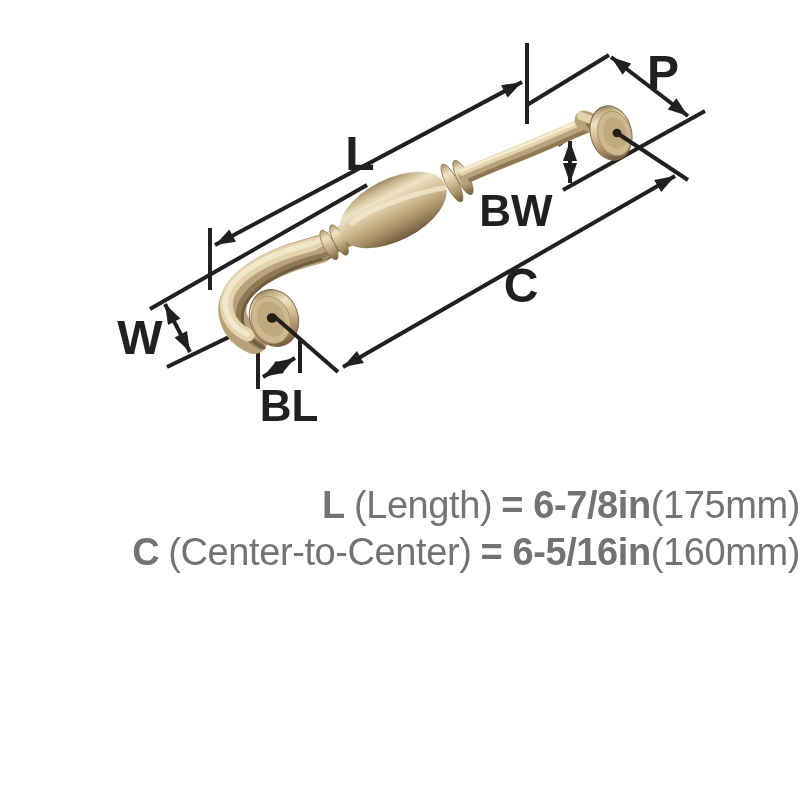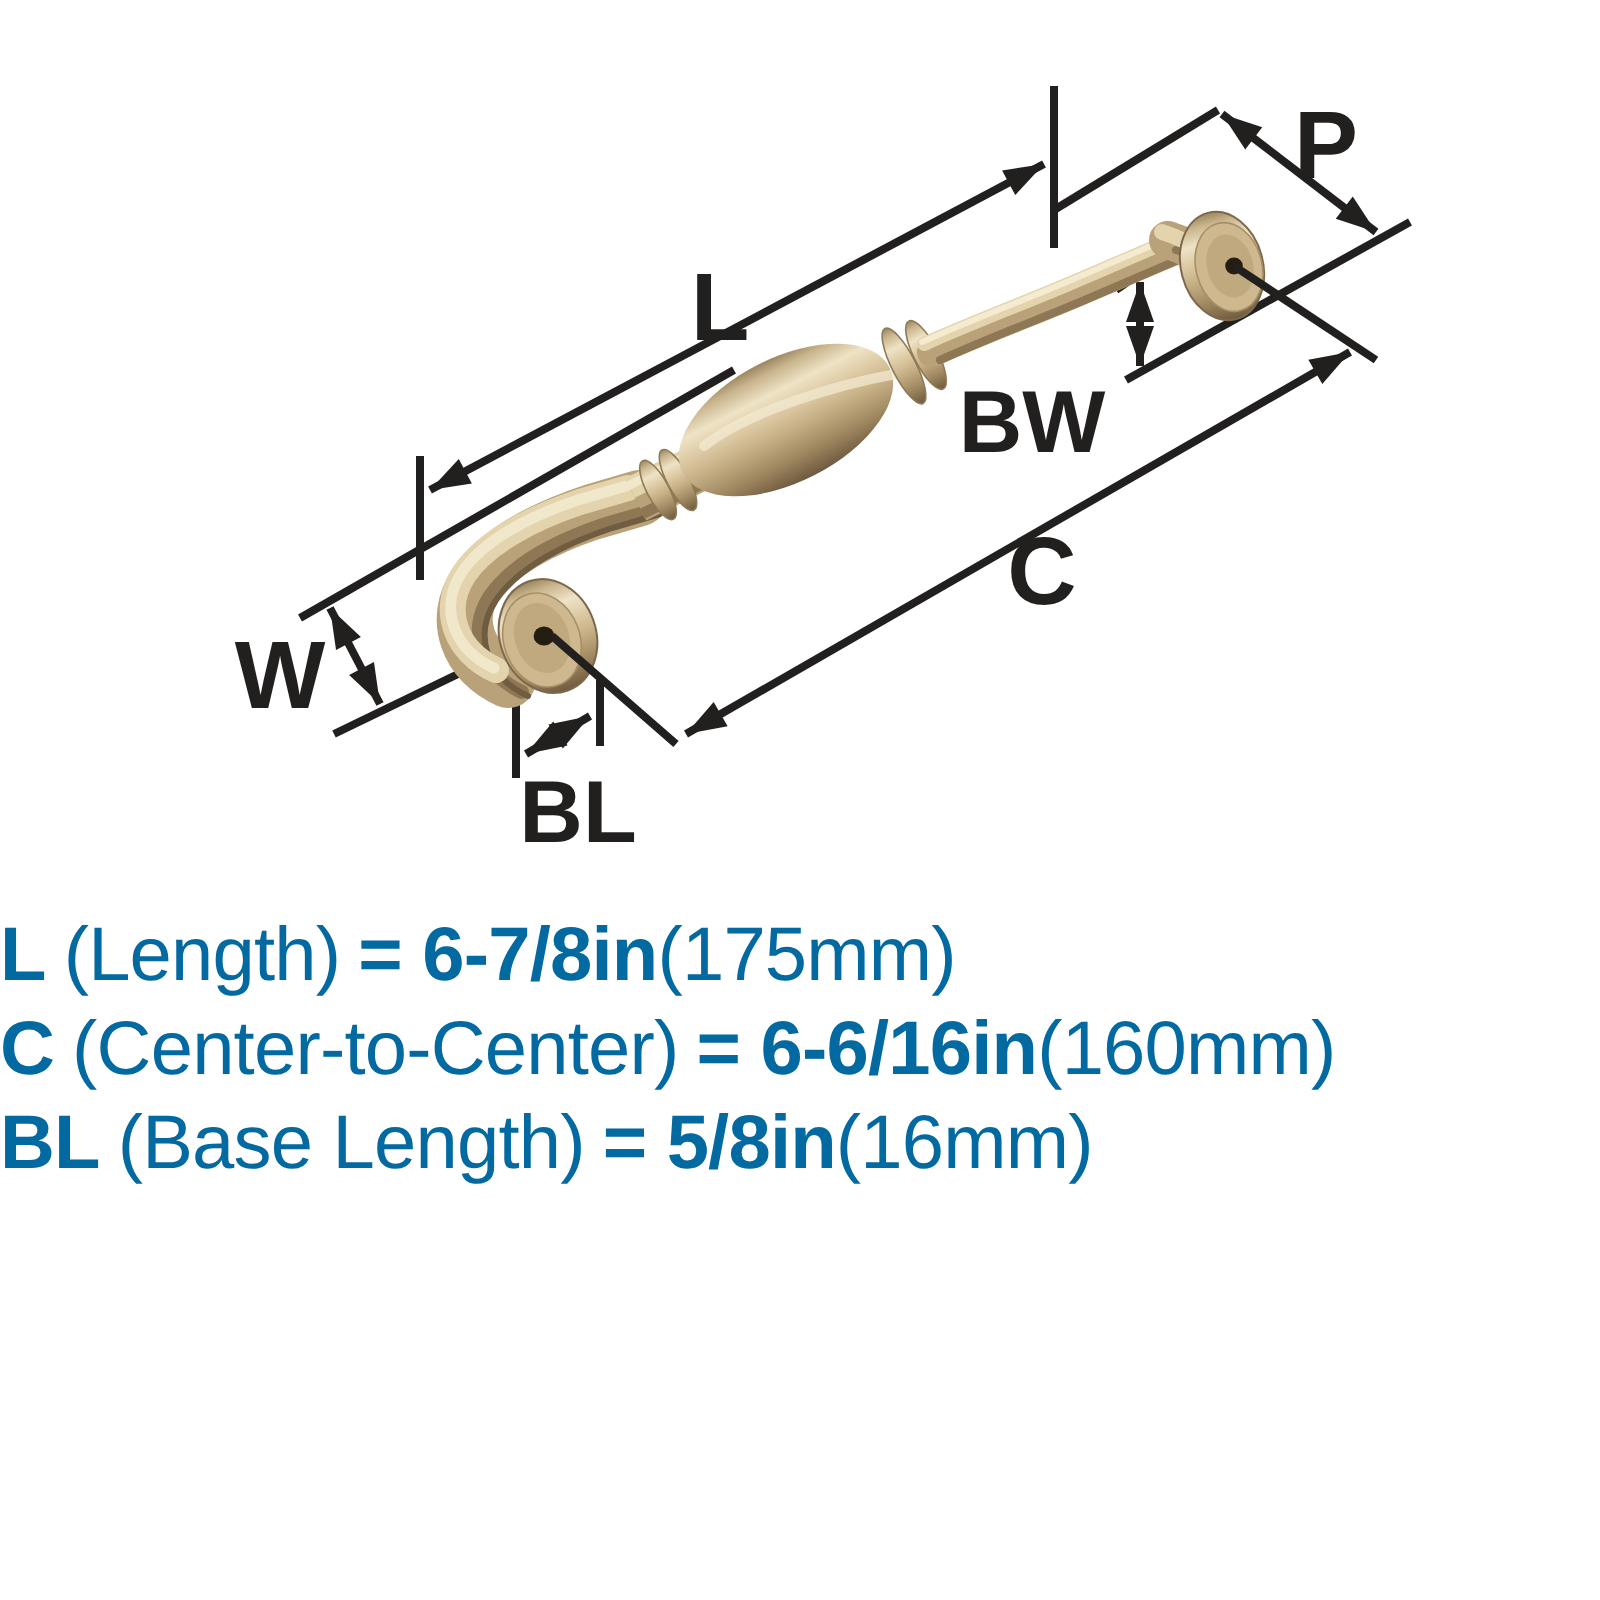--- a/index.html
+++ b/index.html
@@ -3,21 +3,21 @@
 <meta charset="utf-8">
 <style>
   html,body{margin:0;padding:0;background:#ffffff;}
   #stage{position:relative;width:800px;height:800px;background:#ffffff;overflow:hidden;
          font-family:"Liberation Sans",sans-serif;}
   #diagram-svg{position:absolute;left:0;top:0;}
   #diagram-svg text{font-family:"Liberation Sans",sans-serif;font-weight:700;fill:#221f1f;
                     text-anchor:middle;}
   .dim-letter{font-size:48px;}
   .dim-letter-2{font-size:44px;}
-  #specs{position:absolute;left:0;right:0;top:455px;text-align:left;color:#0369a1;
+  #specs{position:absolute;left:0;right:0;top:482px;text-align:right;color:#737373;
          font-size:38px;line-height:47px;letter-spacing:-0.4px;white-space:nowrap;}
   .spec-row{height:47px;}
   .spec-abbr{font-weight:700;margin-right:9px;}
   .spec-label{font-weight:400;margin-right:9px;}
   .spec-value{font-weight:700;}
   .spec-metric{font-weight:400;}
 </style>
 </head>
 <body>
 
@@ -128,17 +128,16 @@
       <text class="dim-letter" x="663" y="89">P</text>
       <text class="dim-letter-2" x="516" y="226">BW</text>
       <text class="dim-letter" x="521" y="302">C</text>
       <text class="dim-letter" x="140" y="354">W</text>
       <text class="dim-letter-2" x="289" y="421">BL</text>
     </g>
   </svg>
 
   <div id="specs">
     <div class="spec-row"><span class="spec-abbr">L</span><span class="spec-label">(Length)</span><span class="spec-value">= 6-7/8in</span><span class="spec-metric">(175mm)</span></div>
-    <div class="spec-row"><span class="spec-abbr">C</span><span class="spec-label">(Center-to-Center)</span><span class="spec-value">= 6-6/16in</span><span class="spec-metric">(160mm)</span></div>
-    <div class="spec-row"><span class="spec-abbr">BL</span><span class="spec-label">(Base Length)</span><span class="spec-value">= 5/8in</span><span class="spec-metric">(16mm)</span></div>
+    <div class="spec-row"><span class="spec-abbr">C</span><span class="spec-label">(Center-to-Center)</span><span class="spec-value">= 6-5/16in</span><span class="spec-metric">(160mm)</span></div>
   </div>
 
 </div>
 
 </body></html>

